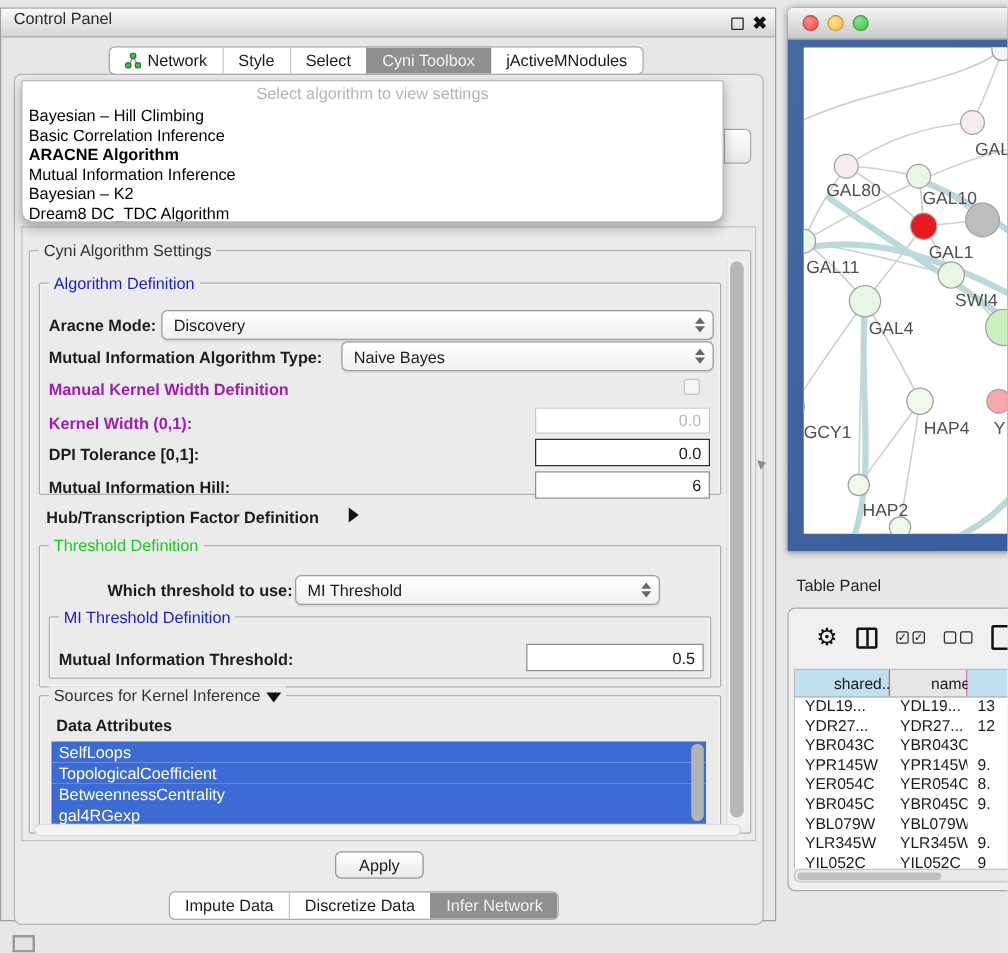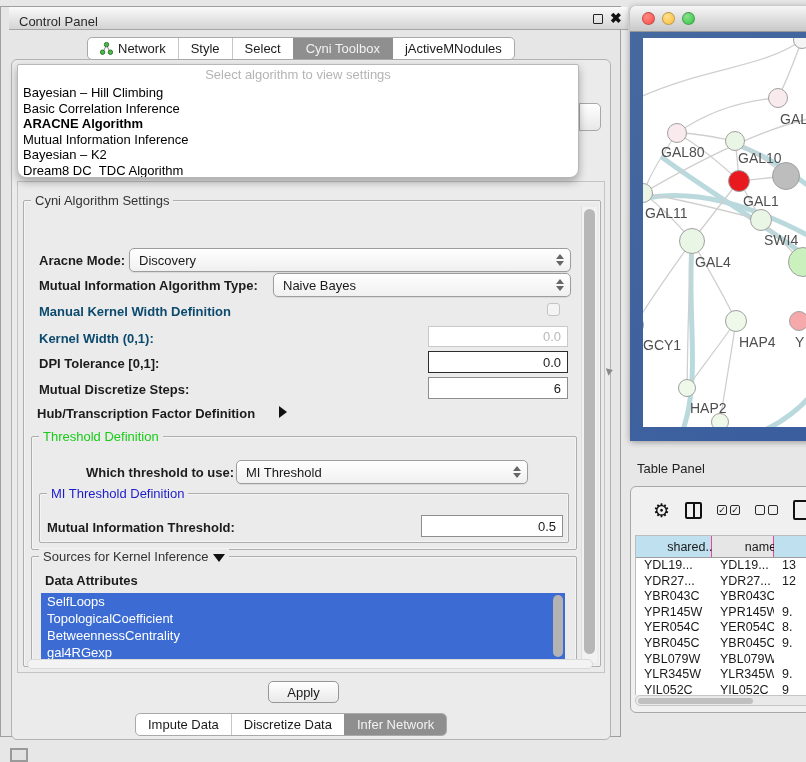--- a/index.html
+++ b/index.html
@@ -1,21 +1,21 @@
 <!DOCTYPE html>
 <html><head>
 <meta charset="utf-8">
 <style>
   * { margin:0; padding:0; box-sizing:border-box; }
   html,body { width:806px; height:762px; }
   body { position:relative; background:#e7e7e7; font-family:"Liberation Sans",sans-serif; color:#1a1a1a; overflow:hidden; }
 
   
   .cp-window { position:absolute; left:0; top:6px; width:621px; height:731px; background:#e6e6e6; border:1px solid #9f9f9f; }
-  .cp-titlebar { position:absolute; left:8px; top:0; width:100%; height:23px; background:linear-gradient(#fafafa,#d4d4d4); border-bottom:1px solid #a5a5a5; display:flex; align-items:flex-end; }
+  .cp-titlebar { position:absolute; left:0; top:0; width:100%; height:23px; background:linear-gradient(#fafafa,#d4d4d4); border-bottom:1px solid #a5a5a5; display:flex; align-items:flex-start; }
   .cp-title { font-size:13px; color:#2a2a2a; padding-left:10px; }
   .float-icon { position:absolute; left:584px; top:7px; width:10px; height:10px; border:1.6px solid #222; border-radius:1px; }
   .close-icon { position:absolute; left:601px; top:3px; font-size:14px; font-weight:bold; color:#111; }
 
   
   .tabbar { position:absolute; display:flex; background:#fff; border:1px solid #a9a9a9; border-radius:5px; overflow:hidden; font-size:13px; }
   .tabbar-top { left:86px; top:30px; height:23px; }
   .tab { padding:3px 12px; border-left:1px solid #c6c6c6; display:flex; gap:5px; align-items:center; white-space:nowrap; }
   .tab:first-child { border-left:none; }
   .tab.selected { background:#8f8f8f; color:#f2f2f2; border-left-color:#8f8f8f; }
@@ -24,21 +24,21 @@
   .outer-panel { position:absolute; left:10px; top:52px; width:600px; height:681px; background:#ebebeb; border:1px solid #b3b3b3; border-radius:6px; }
   .settings-container { position:absolute; left:16px; top:174px; width:588px; height:492px; background:#ebebeb; border:1px solid #c4c4c4; }
 
   
   .group { position:absolute; border:1px solid #aeaeae; border-radius:2px; box-shadow:inset 0 0 0 1px #f4f4f4; }
   .group-title { position:absolute; top:-8px; left:7px; background:#ebebeb; padding:0 4px; font-size:13px; color:#333; white-space:nowrap; }
   .group-title.blue { color:#1c1ccd; }
   .group-title.green { color:#17cc17; }
 
   .lbl { position:absolute; font-size:13px; font-weight:bold; color:#1c1c1c; white-space:nowrap; }
-  .lbl.gray { color:#0c4a6e; }
+  .lbl.gray { color:#a21caf; }
 
   .combo { position:absolute; background:linear-gradient(#ffffff,#f0f0f0); border:1px solid #9d9d9d; border-radius:5px; font-size:13px; display:flex; align-items:center; padding-left:9px; box-shadow:0 1px 1px rgba(0,0,0,.08); }
   .combo .arrows { position:absolute; right:6px; top:50%; transform:translateY(-50%); display:flex; flex-direction:column; gap:2px; }
   .tri-up { width:0; height:0; border-left:4px solid transparent; border-right:4px solid transparent; border-bottom:5px solid #666; }
   .tri-down { width:0; height:0; border-left:4px solid transparent; border-right:4px solid transparent; border-top:5px solid #666; }
 
   .field { position:absolute; background:#fff; border:1px solid #8e8e8e; font-size:13px; display:flex; align-items:center; justify-content:flex-end; padding-right:6px; }
   .field.disabled { border-color:#c9c9c9; color:#b9b9b9; }
   .field.strong { border:1.6px solid #2d2d2d; }
 
@@ -151,20 +151,23 @@
 
   <div class="settings-container"></div>
 
   <div class="group" style="left:22px; top:193px; width:578px; height:467px;">
     <span class="group-title">Cyni Algorithm Settings</span>
   </div>
   <div class="v-scroll">
       <div class="thumb"></div>
     </div>
 
+  <div class="group" style="left:30px; top:219px; width:546px; height:170px;">
+    <span class="group-title blue">Algorithm Definition</span>
+  </div>
   <span class="lbl" style="left:38px; top:246px;">Aracne Mode:</span>
   <div class="combo" style="left:128px; top:241px; width:442px; height:24px;">
     <span>Discovery</span>
     <span class="arrows">
         <span class="tri-up"></span>
         <span class="tri-down"></span>
       </span>
   </div>
   <span class="lbl" style="left:38px; top:271px;">Mutual Information Algorithm Type:</span>
   <div class="combo" style="left:272px; top:266px; width:298px; height:24px;">
@@ -181,21 +184,21 @@
   <span class="lbl gray" style="left:38px; top:324px;">Kernel Width (0,1):</span>
   <div class="field disabled" style="left:427px; top:319px; width:140px; height:21px;">
     <span>0.0</span>
   </div>
 
   <span class="lbl" style="left:38px; top:349px;">DPI Tolerance [0,1]:</span>
   <div class="field strong" style="left:427px; top:344px; width:140px; height:22px;">
     <span>0.0</span>
   </div>
 
-  <span class="lbl" style="left:38px; top:375px;">Mutual Discretize Steps:</span>
+  <span class="lbl" style="left:38px; top:375px;">Mutual Information Hill:</span>
   <div class="field" style="left:427px; top:370px; width:140px; height:22px;">
     <span>6</span>
   </div>
 
   <span class="lbl" style="left:36px; top:399px;">Hub/Transcription Factor Definition</span>
   <span class="disclosure-right" style="left:278px; top:399px;"></span>
 
   <div class="group" style="left:30px; top:429px; width:546px; height:114px;">
     <span class="group-title green">Threshold Definition</span>
   </div>

